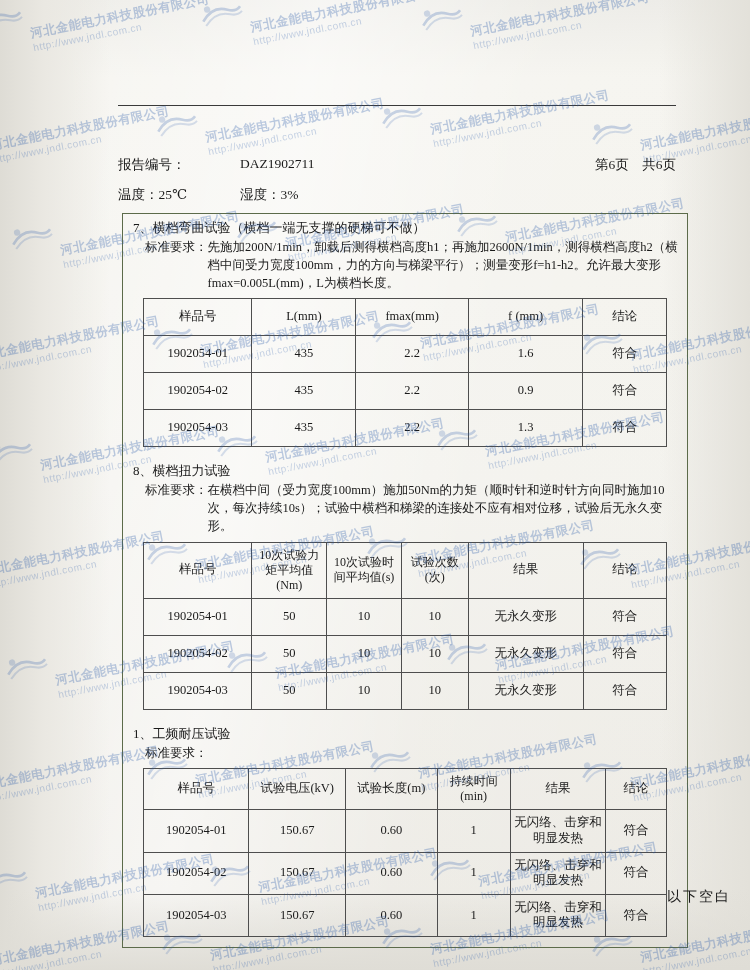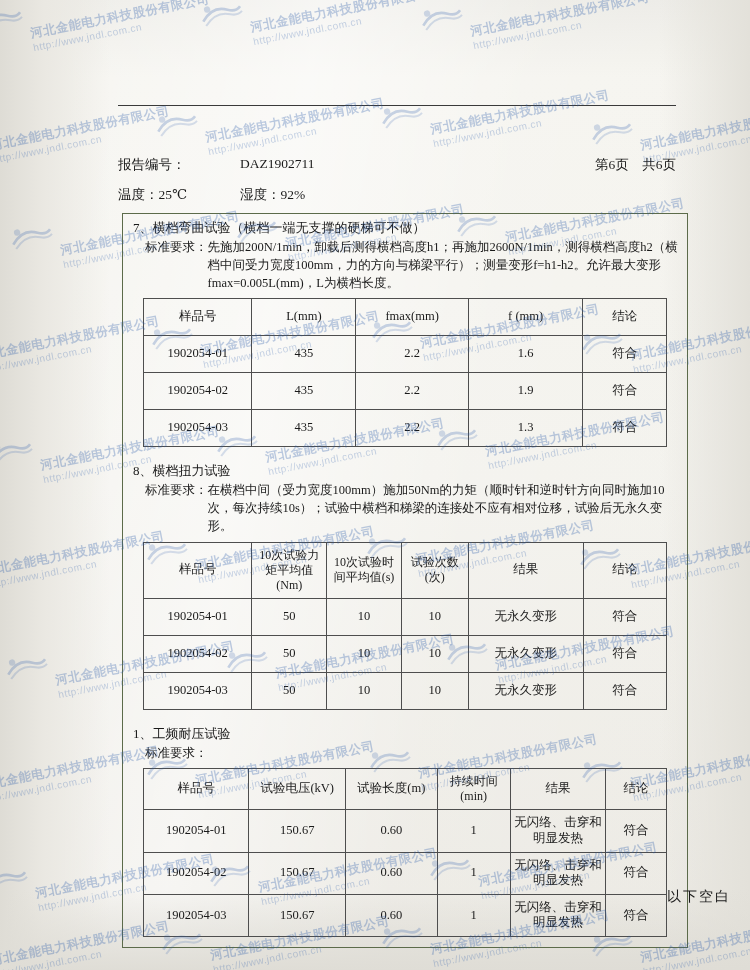--- a/index.html
+++ b/index.html
@@ -188,21 +188,21 @@
   <div class="rule-top"></div>
 
   <div class="meta-row r1">
     <span class="meta-left">报告编号：</span>
     <span class="meta-mid">DAZ1902711</span>
     <span class="meta-right">第6页　共6页</span>
   </div>
 
   <div class="meta-row r2">
     <span class="meta-left">温度：25℃</span>
-    <span class="meta-mid">湿度：92%</span>
+    <span class="meta-mid">湿度：3%</span>
   </div>
 
   <div class="block">
 
     <div class="sec">
       <div class="sec-title">7、横档弯曲试验（横档一端无支撑的硬梯可不做）</div>
       <div class="std">
         <span class="std-label">标准要求：</span>
         <span class="std-body">先施加200N/1min，卸载后测得横档高度h1；再施加2600N/1min，测得横档高度h2（横档中间受力宽度100mm，力的方向与梯梁平行）；测量变形f=h1-h2。允许最大变形fmax=0.005L(mm)，L为横档长度。</span>
       </div>
@@ -221,21 +221,21 @@
             <td>1902054-01</td>
             <td>435</td>
             <td>2.2</td>
             <td>1.6</td>
             <td>符合</td>
           </tr>
           <tr>
             <td>1902054-02</td>
             <td>435</td>
             <td>2.2</td>
-            <td>1.9</td>
+            <td>0.9</td>
             <td>符合</td>
           </tr>
           <tr>
             <td>1902054-03</td>
             <td>435</td>
             <td>2.2</td>
             <td>1.3</td>
             <td>符合</td>
           </tr>
         </tbody>

